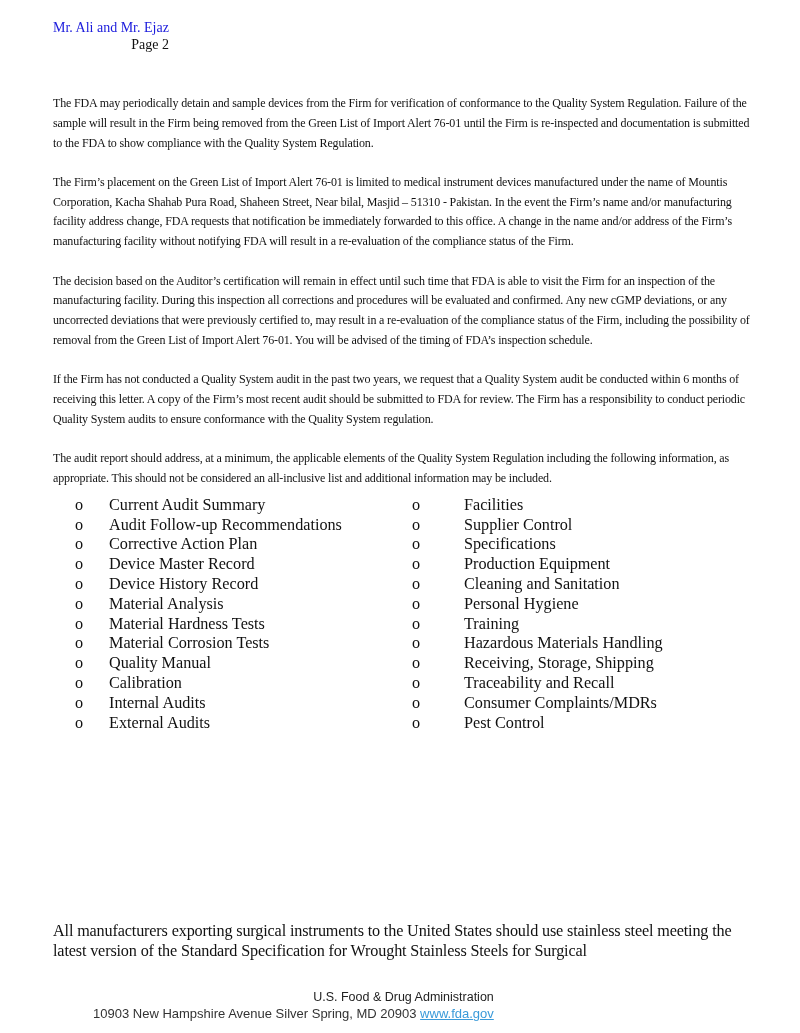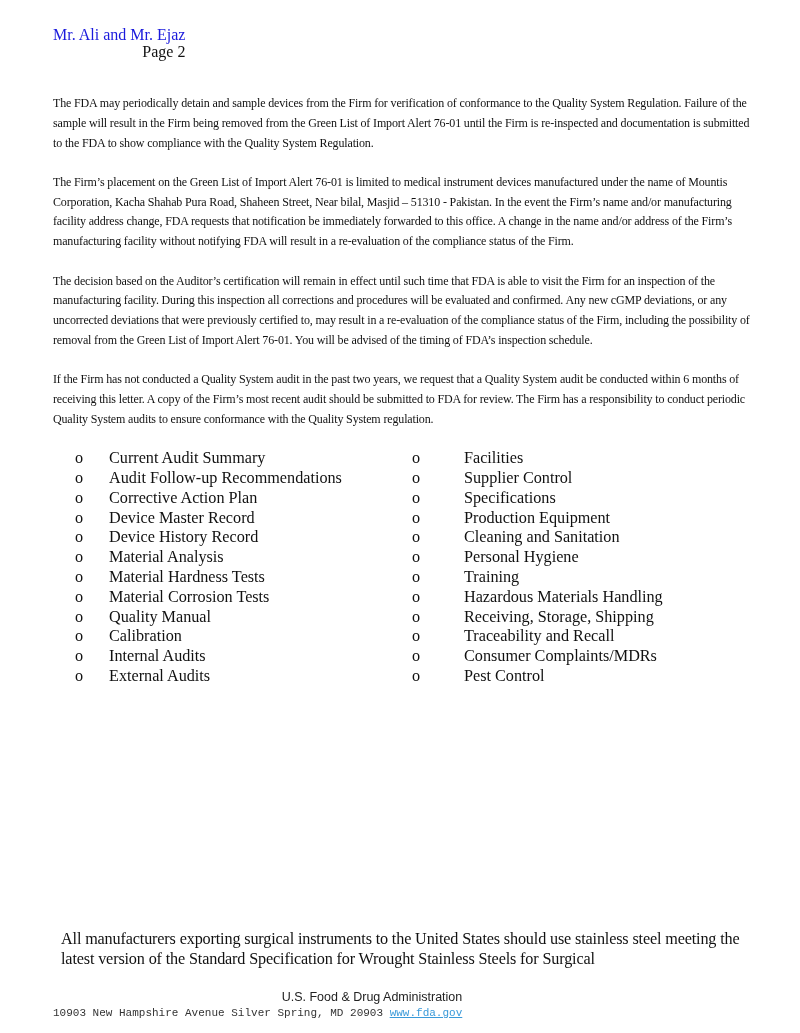--- a/index.html
+++ b/index.html
@@ -1,50 +1,51 @@
 <!DOCTYPE html>
 <html><head>
 <meta charset="utf-8">
 <style>
   html, body { margin: 0; padding: 0; background: #ffffff; }
   body { width: 800px; height: 1033px; position: relative; overflow: hidden;
          font-family: "Liberation Serif", serif; color: #111111; }
-  .header { position: absolute; left: 53px; top: 26px; font-size: 16px; line-height: 17px; }
+  .header { position: absolute; left: 53px; top: 19px; font-size: 14px; line-height: 17px; }
   .header .addressee { color: #1a1adc; }
   .header .page { color: #111111; text-align: right; }
   .body-text { position: absolute; left: 53px; top: 94px; width: 700px; }
   p.para { margin: 0 0 19.5px 0; font-size: 12px; line-height: 19.8px; letter-spacing: -0.15px; }
   .lists { position: relative; height: 238px; margin-top: 7px; font-size: 16.2px; line-height: 19.8px; }
   .col { position: absolute; top: 0; margin: 0; padding: 0; list-style: none; }
   .col.left { left: 22px; }
   .col.right { left: 359px; }
   .col li { position: relative; height: 19.8px; white-space: nowrap; }
   .col.left li .bullet { position: absolute; left: 0; }
   .col.left li .label { position: absolute; left: 34px; }
   .col.right li .bullet { position: absolute; left: 0; }
   .col.right li .label { position: absolute; left: 52px; }
-  .last-para { position: absolute; left: 53px; top: 922px; width: 700px; font-size: 16.2px; line-height: 19.8px; letter-spacing: -0.15px; margin: 8px; }
+  .last-para { position: absolute; left: 53px; top: 922px; width: 700px; font-size: 16.2px; line-height: 19.8px; letter-spacing: -0.15px; margin: 0; }
   .footer { position: absolute; left: 53px; top: 990px; text-align: right; }
   .footer .agency { font-family: "Liberation Sans", sans-serif; font-size: 12.5px; line-height: 15px; color: #222222; }
-  .footer .address { font-family: Liberation Mono, monospace; font-size: 11px; line-height: 17px; color: #333333; white-space: pre; }
+  .footer .address { font-family: Liberation Sans, sans-serif; font-size: 13px; line-height: 17px; color: #333333; white-space: pre; margin-left: 40px; }
   .footer .link { color: #3a9ad9; text-decoration: underline; }
 </style>
 </head>
 <body>
 
 <div class="header">
   <div class="addressee">Mr. Ali and Mr. Ejaz</div>
   <div class="page">Page 2</div>
 </div>
 
 <div class="body-text">
   <p class="para">The FDA may periodically detain and sample devices from the Firm for verification of conformance to the Quality System Regulation. Failure of the sample will result in the Firm being removed from the Green List of Import Alert 76-01 until the Firm is re-inspected and documentation is submitted to the FDA to show compliance with the Quality System Regulation.</p>
   <p class="para">The Firm’s placement on the Green List of Import Alert 76-01 is limited to medical instrument devices manufactured under the name of Mountis Corporation, Kacha Shahab Pura Road, Shaheen Street, Near bilal, Masjid – 51310 - Pakistan.  In the event the Firm’s name and/or manufacturing facility address change, FDA requests that notification be immediately forwarded to this office.  A change in the name and/or address of the Firm’s manufacturing facility without notifying FDA will result in a re-evaluation of the compliance status of the Firm.</p>
   <p class="para">The decision based on the Auditor’s certification will remain in effect until such time that FDA is able to visit the Firm for an inspection of the manufacturing facility.  During this inspection all corrections and procedures will be evaluated and confirmed.  Any new cGMP deviations, or any uncorrected deviations that were previously certified to, may result in a re-evaluation of the compliance status of the Firm, including the possibility of removal from the Green List of Import Alert 76-01.  You will be advised of the timing of FDA’s inspection schedule.</p>
   <p class="para">If the Firm has not conducted a Quality System audit in the past two years, we request that a Quality System audit be conducted within 6 months of receiving this letter. A copy of the Firm’s most recent audit should be submitted to FDA for review. The Firm has a responsibility to conduct periodic Quality System audits to ensure conformance with the Quality System regulation.</p>
+  <p class="para" style="margin-bottom:0">The audit report should address, at a minimum, the applicable elements of the Quality System Regulation including the following information, as appropriate.  This should not be considered an all-inclusive list and additional information may be included.</p>
 
   <div class="lists">
     <ul class="col left">
       <li>
           <span class="bullet">o</span>
           <span class="label">Current Audit Summary</span>
         </li>
       <li>
           <span class="bullet">o</span>
           <span class="label">Audit Follow-up Recommendations</span>

